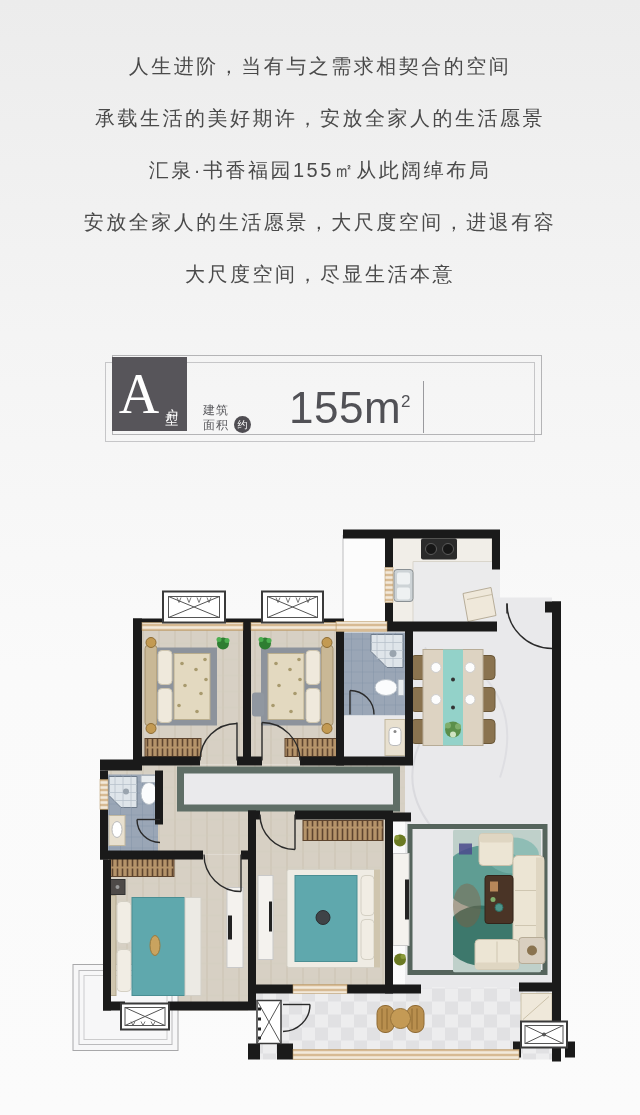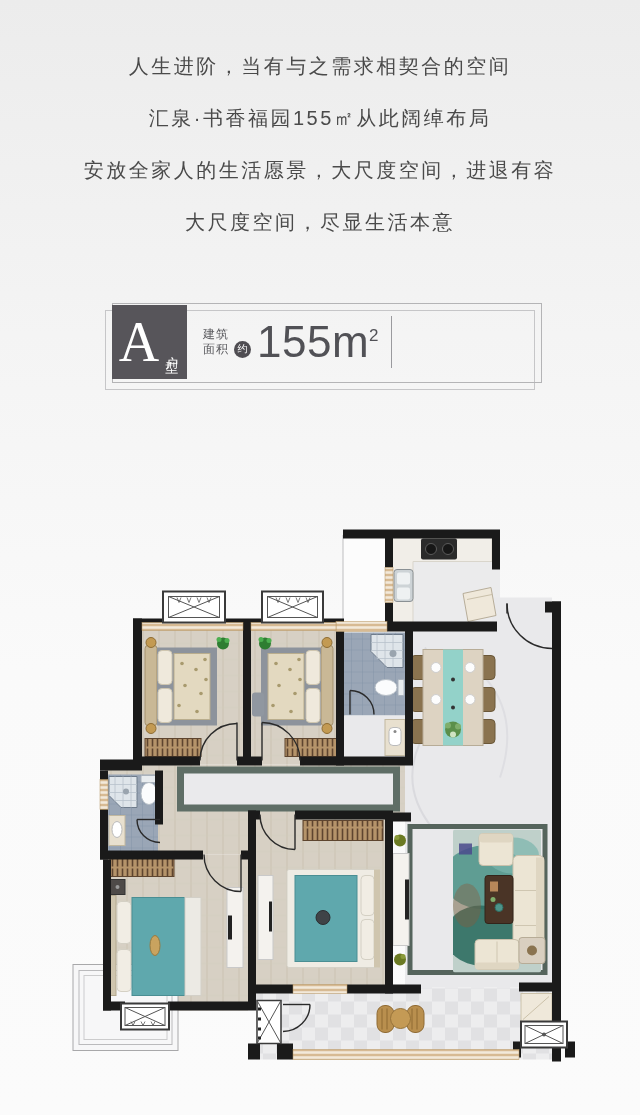--- a/index.html
+++ b/index.html
@@ -8,37 +8,38 @@
     font-family:"Liberation Sans","DejaVu Sans",sans-serif;}
   .headline{padding-top:40px;text-align:center;}
   .headline .line{font-size:20px;line-height:52px;letter-spacing:2.5px;color:#4a4a4a;font-weight:400;}
   .badge{position:relative;width:442px;height:94px;margin:50px auto 0;transform:translateX(6px);}
   .frame-b{position:absolute;left:0;top:12px;width:428px;height:78px;border:1px solid #c6c6c8;}
   .frame-a{position:absolute;left:7px;top:5px;width:428px;height:78px;border:1px solid #b4b4b6;}
   .unit-box{position:absolute;left:7px;top:7px;width:75px;height:74px;background:#57555a;color:#ffffff;
     display:flex;align-items:center;justify-content:center;}
   .unit-letter{font-family:"Liberation Serif","DejaVu Serif",serif;font-size:56px;line-height:0.9;}
   .unit-suffix{writing-mode:vertical-rl;font-size:13px;letter-spacing:4px;margin-left:3px;transform:translateY(8px);}
-  .badge-content{position:absolute;left:98px;top:5px;height:78px;display:flex;align-items:center;}
+  .badge-content{position:absolute;left:98px;top:5px;height:78px;display:flex;align-items:flex-end;}
   .area-label{font-size:12px;color:#5a5a5e;line-height:15px;letter-spacing:1px;}
   .approx{width:17px;height:17px;border-radius:50%;background:#4f4d52;color:#fff;font-size:10px;
     display:flex;align-items:center;justify-content:center;margin:14px 6px 0 5px;}
-  .area-value{font-size:44px;color:#515156;letter-spacing:0.5px;}
+  .area-value{font-size:44px;color:#515156;letter-spacing:0.5px;margin-left:32px;}
   .area-value sup{font-size:17px;}
   .divider{width:1px;height:52px;background:#9a9a9e;margin:0 16px 0 12px;}
   .layout-text{font-size:25px;color:#515156;letter-spacing:7px;}
   .plan{position:absolute;left:55px;top:505px;width:535px;height:600px;}
 </style>
 </head>
 <body>
 
 <div class="stage">
 
   <div class="headline">
     <div class="line">人生进阶，当有与之需求相契合的空间</div>
+    <div class="line">承载生活的美好期许，安放全家人的生活愿景</div>
     <div class="line">汇泉·书香福园155㎡从此阔绰布局</div>
     <div class="line">安放全家人的生活愿景，大尺度空间，进退有容</div>
     <div class="line">大尺度空间，尽显生活本意</div>
   </div>
 
   <div class="badge">
     <div class="frame-b"></div>
     <div class="frame-a"></div>
     <div class="unit-box">
       <span class="unit-letter">A</span>

